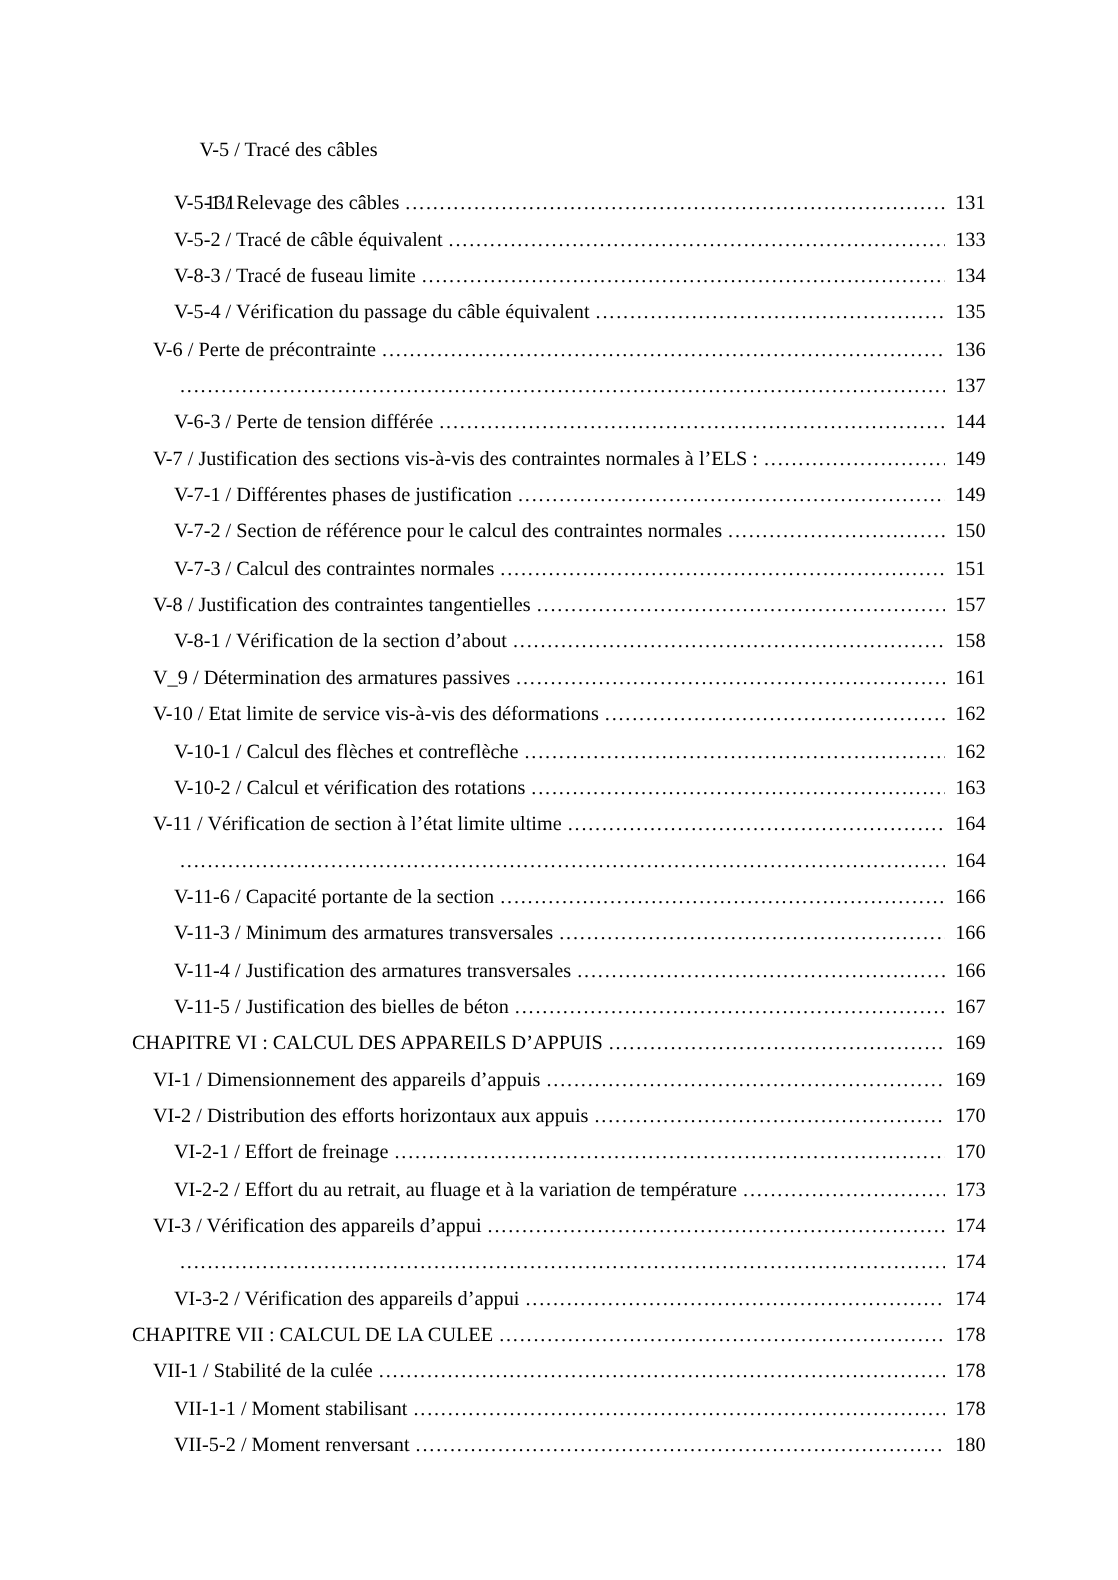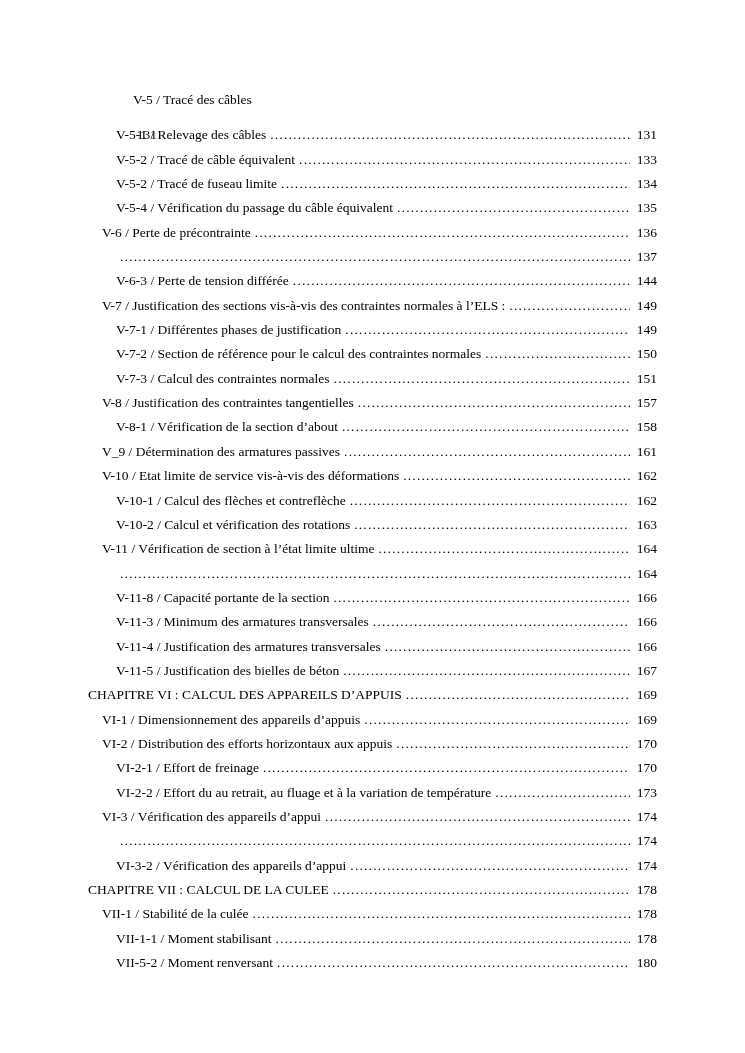--- a/index.html
+++ b/index.html
@@ -67,21 +67,21 @@
         <span class="toc-label">V-5-1 / Relevage des câbles</span>
         <span class="toc-leader"></span>
         <span class="toc-page">131</span>
       </div>
       <div class="toc-row level-2">
         <span class="toc-label">V-5-2 / Tracé de câble équivalent</span>
         <span class="toc-leader"></span>
         <span class="toc-page">133</span>
       </div>
       <div class="toc-row level-2">
-        <span class="toc-label">V-5-2 / Tracé de fuseau limite</span>
+        <span class="toc-label">V-8-3 / Tracé de fuseau limite</span>
         <span class="toc-leader"></span>
         <span class="toc-page">134</span>
       </div>
       <div class="toc-row level-2">
         <span class="toc-label">V-5-4 / Vérification du passage du câble équivalent</span>
         <span class="toc-leader"></span>
         <span class="toc-page">135</span>
       </div>
       <div class="toc-row level-1">
         <span class="toc-label">V-6 / Perte de précontrainte</span>
@@ -150,21 +150,21 @@
       <div class="toc-row level-1">
         <span class="toc-label">V-11 / Vérification de section à l’état limite ultime</span>
         <span class="toc-leader"></span>
         <span class="toc-page">164</span>
       </div>
       <div class="toc-row level-2">
         <span class="toc-leader"></span>
         <span class="toc-page">164</span>
       </div>
       <div class="toc-row level-2">
-        <span class="toc-label">V-11-8 / Capacité portante de la section</span>
+        <span class="toc-label">V-11-6 / Capacité portante de la section</span>
         <span class="toc-leader"></span>
         <span class="toc-page">166</span>
       </div>
       <div class="toc-row level-2">
         <span class="toc-label">V-11-3 / Minimum des armatures transversales</span>
         <span class="toc-leader"></span>
         <span class="toc-page">166</span>
       </div>
       <div class="toc-row level-2">
         <span class="toc-label">V-11-4 / Justification des armatures transversales</span>

